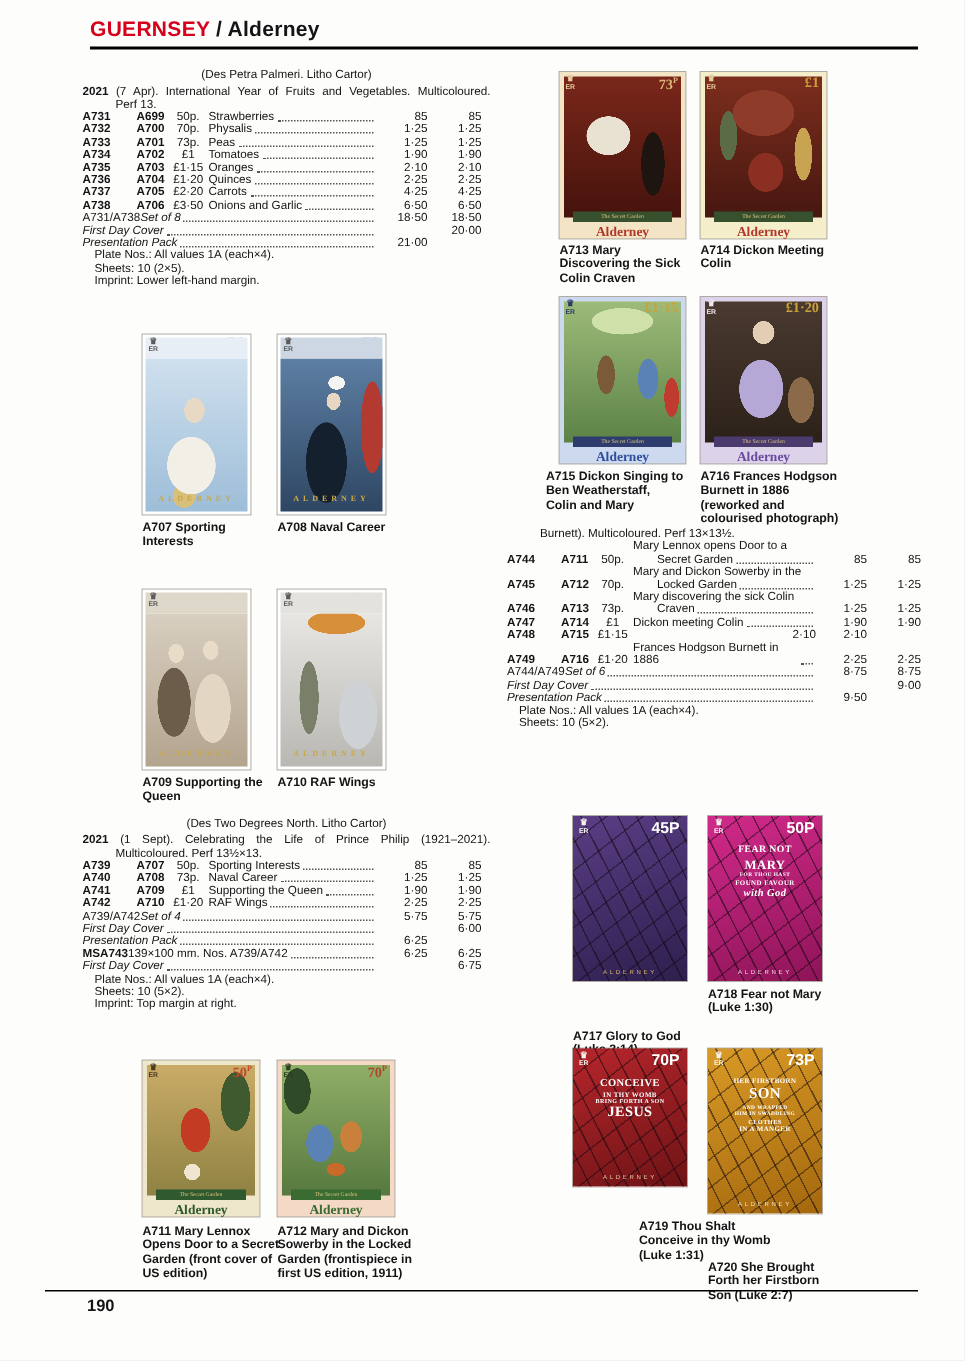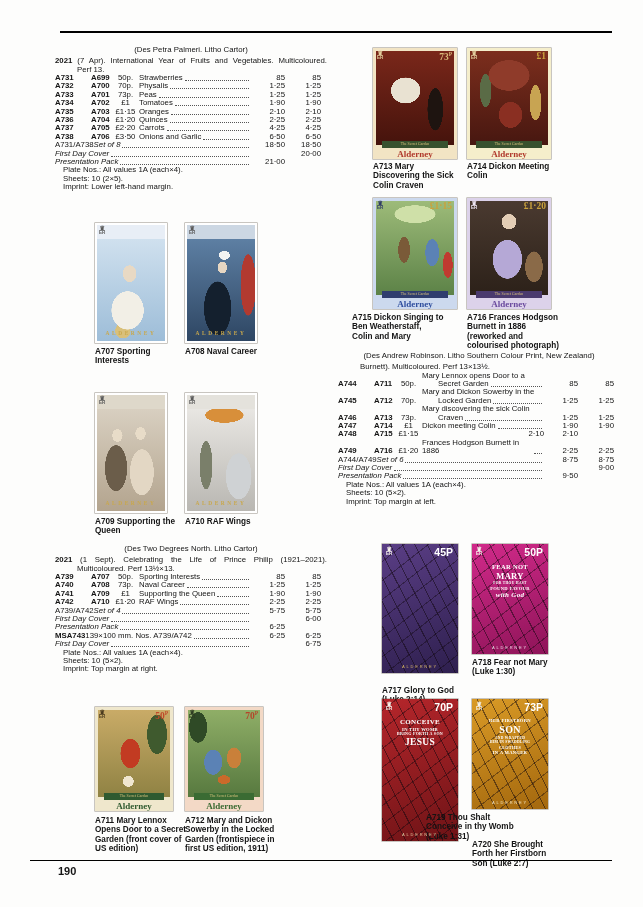--- a/index.html
+++ b/index.html
@@ -58,20 +58,21 @@
   .x-denom{position:absolute;top:2px;right:5px;font-weight:bold;font-size:10.5px;color:#fff;z-index:3}
   .x-text{position:absolute;top:19px;left:2px;right:2px;text-align:center;color:#fff;
           font-family:"Liberation Serif",serif;font-weight:bold;z-index:3}
   .x-text div{line-height:1.22;letter-spacing:.3px}
   .x-label{position:absolute;bottom:4px;left:0;right:0;text-align:center;font-size:4px;letter-spacing:1.8px;z-index:3}
 </style>
 </head>
 <body>
 
 <div class="page">
+  <div class="header"><span class="hdr-red" style="color: rgb(214, 0, 28);">GUERNSEY</span><span> / </span><span>Alderney</span></div>
   <div class="hrule" style="left:60px;top:31px;width:552px;height:1.5px"></div>
 
   <div id="content">
       <div class="listing" style="left: 55px; top: 46px; width: 272px;">
         <div class="des">(Des Petra Palmeri. Litho Cartor)</div>
         <div class="intro-line just"><span class="bd">2021</span><span> (7 Apr). International Year of Fruits and Vegetables. Multicoloured.</span></div>
         <div class="intro-line ind"><span>Perf 13.</span></div>
         <div class="lrow">
           <div class="c1">A731</div>
           <div class="c2">A699</div>
@@ -301,21 +302,20 @@
             <div class="leader"></div>
           </div>
           <div class="price"></div>
           <div class="price">6·75</div>
         </div>
         <div class="note">Plate Nos.: All values 1A (each×4).</div>
         <div class="note">Sheets: 10 (5×2).</div>
         <div class="note">Imprint: Top margin at right.</div>
       </div>
       <div class="listing" style="left: 338px; top: 352px; width: 282px;">
-        <div class="des">(Des Andrew Robinson. Litho Southern Colour Print, New Zealand)</div>
         <div class="intro-line ind"><span>Burnett). Multicoloured. Perf 13×13½.</span></div>
         <div class="lrow">
           <div class="c1">A744</div>
           <div class="c2">A711</div>
           <div class="v">50p.</div>
           <div class="desc">
             <div class="dline">Mary Lennox opens Door to a</div>
             <div class="dlast ind2">
               <span>Secret Garden</span>
               <div class="leader"></div>
@@ -405,21 +405,20 @@
         <div class="mrow">
           <div class="mlabel">
             <span class="em">Presentation Pack</span>
             <div class="leader"></div>
           </div>
           <div class="price">9·50</div>
           <div class="price"></div>
         </div>
         <div class="note">Plate Nos.: All values 1A (each×4).</div>
         <div class="note">Sheets: 10 (5×2).</div>
-        <div class="note">Imprint: Top margin at left.</div>
       </div>
       <div class="stamp philip" style="width: 72px; height: 120px; left: 95px; top: 223px;">
         <div class="p-band" style="background: rgb(232, 238, 246);"></div>
         <div class="er" style="color: rgb(90, 90, 90);">
           <div class="crown">♛</div>
           <div>ER</div>
         </div>
         <div class="p-script" style="color: rgb(58, 90, 140);">Prince Philip</div>
         <div class="p-denom">50</div>
         <div class="p-art" style="background: radial-gradient(16% 13% at 48% 34%, rgb(232, 217, 196) 0px, rgb(232, 217, 196) 62%, transparent 63%), radial-gradient(38% 30% at 45% 70%, rgb(242, 239, 230) 0px, rgb(242, 239, 230) 62%, transparent 63%), radial-gradient(18% 12% at 38% 90%, rgb(217, 192, 122) 0px, rgb(217, 192, 122) 62%, transparent 63%), linear-gradient(rgb(207, 224, 238), rgb(157, 189, 216));"></div>
@@ -509,33 +508,33 @@
       <div class="stamp garden" style="width: 84px; height: 111px; background: rgb(204, 217, 238); left: 373px; top: 198px;">
         <div class="g-art" style="background: radial-gradient(42% 15% at 50% 14%, rgb(207, 224, 168) 0px, rgb(207, 224, 168) 62%, transparent 63%), radial-gradient(12% 22% at 36% 52%, rgb(122, 90, 56) 0px, rgb(122, 90, 56) 62%, transparent 63%), radial-gradient(14% 23% at 72% 55%, rgb(91, 130, 181) 0px, rgb(91, 130, 181) 62%, transparent 63%), radial-gradient(10% 22% at 92% 68%, rgb(192, 58, 48) 0px, rgb(192, 58, 48) 62%, transparent 63%), linear-gradient(rgb(157, 187, 121), rgb(92, 130, 71));"></div>
         <div class="er" style="color: rgb(46, 58, 102);">
           <div class="crown">♛</div>
           <div>ER</div>
         </div>
         <div class="g-denom" style="color: rgb(202, 162, 60);">£1·15</div>
         <div class="g-banner" style="background: rgb(47, 61, 110);">The Secret Garden</div>
         <div class="g-label" style="color: rgb(47, 78, 158);">Alderney</div>
       </div>
-      <div class="caption" style="left: 352px; top: 313px; width: 92px;">A715 Dickon Singing to Ben Weatherstaff, Colin and Mary</div>
+      <div class="caption" style="left: 364px; top: 313px; width: 92px;">A715 Dickon Singing to Ben Weatherstaff, Colin and Mary</div>
       <div class="stamp garden" style="width: 84px; height: 111px; background: rgb(220, 210, 234); left: 467px; top: 198px;">
         <div class="g-art" style="background: radial-gradient(15% 13% at 50% 22%, rgb(227, 205, 181) 0px, rgb(227, 205, 181) 62%, transparent 63%), radial-gradient(18% 26% at 82% 70%, rgb(138, 106, 72) 0px, rgb(138, 106, 72) 62%, transparent 63%), radial-gradient(30% 33% at 48% 62%, rgb(181, 168, 214) 0px, rgb(181, 168, 214) 62%, transparent 63%), linear-gradient(rgb(74, 58, 48), rgb(44, 33, 25));"></div>
         <div class="er" style="color: rgb(240, 232, 245);">
           <div class="crown">♛</div>
           <div>ER</div>
         </div>
         <div class="g-denom" style="color: rgb(202, 162, 60);">£1·20</div>
         <div class="g-banner" style="background: rgb(74, 58, 110);">The Secret Garden</div>
         <div class="g-label" style="color: rgb(106, 74, 158);">Alderney</div>
       </div>
       <div class="caption" style="left: 467px; top: 313px; width: 92px;">A716 Frances Hodgson Burnett in 1886 (reworked and colourised photograph)</div>
-      <div class="stamp glass" style="width: 76px; height: 129px; background: linear-gradient(160deg, rgb(90, 62, 133), rgb(46, 31, 78)); left: 382px; top: 544px;">
+      <div class="stamp glass" style="width: 76px; height: 110px; background: linear-gradient(160deg, rgb(90, 62, 133), rgb(46, 31, 78)); left: 382px; top: 544px;">
         <div class="cracks"></div>
         <div class="er" style="color: rgb(245, 242, 234);">
           <div class="crown">♛</div>
           <div>ER</div>
         </div>
         <div class="x-denom">45P</div>
         <div class="x-label" style="color: rgb(217, 184, 106);">ALDERNEY</div>
       </div>
       <div class="caption" style="left: 382px; top: 658px; width: 84px; margin-top: 28px;">A717 Glory to God (Luke 2:14)</div>
       <div class="stamp glass" style="width: 76px; height: 110px; background: linear-gradient(160deg, rgb(209, 42, 138), rgb(142, 20, 88)); left: 472px; top: 544px;">
@@ -548,21 +547,21 @@
         <div class="x-text">
           <div style="font-size: 6.5px;">FEAR NOT</div>
           <div style="font-size: 8.5px;">MARY</div>
           <div style="font-size: 3.6px;">FOR THOU HAST</div>
           <div style="font-size: 4.6px;">FOUND FAVOUR</div>
           <div style="font-size: 7px; font-style: italic;">with God</div>
         </div>
         <div class="x-label" style="color: rgb(240, 217, 232);">ALDERNEY</div>
       </div>
       <div class="caption" style="left: 472px; top: 658px; width: 88px;">A718 Fear not Mary (Luke 1:30)</div>
-      <div class="stamp glass" style="width: 76px; height: 142px; background: linear-gradient(160deg, rgb(181, 38, 43), rgb(110, 19, 22)); left: 382px; top: 699px;">
+      <div class="stamp glass" style="width: 76px; height: 92px; background: linear-gradient(160deg, rgb(181, 38, 43), rgb(110, 19, 22)); left: 382px; top: 699px;">
         <div class="cracks"></div>
         <div class="er" style="color: rgb(245, 242, 234);">
           <div class="crown">♛</div>
           <div>ER</div>
         </div>
         <div class="x-denom">70P</div>
         <div class="x-text">
           <div style="font-size: 7px;">CONCEIVE</div>
           <div style="font-size: 4.6px;">IN THY WOMB</div>
           <div style="font-size: 4px;">BRING FORTH A SON</div>

